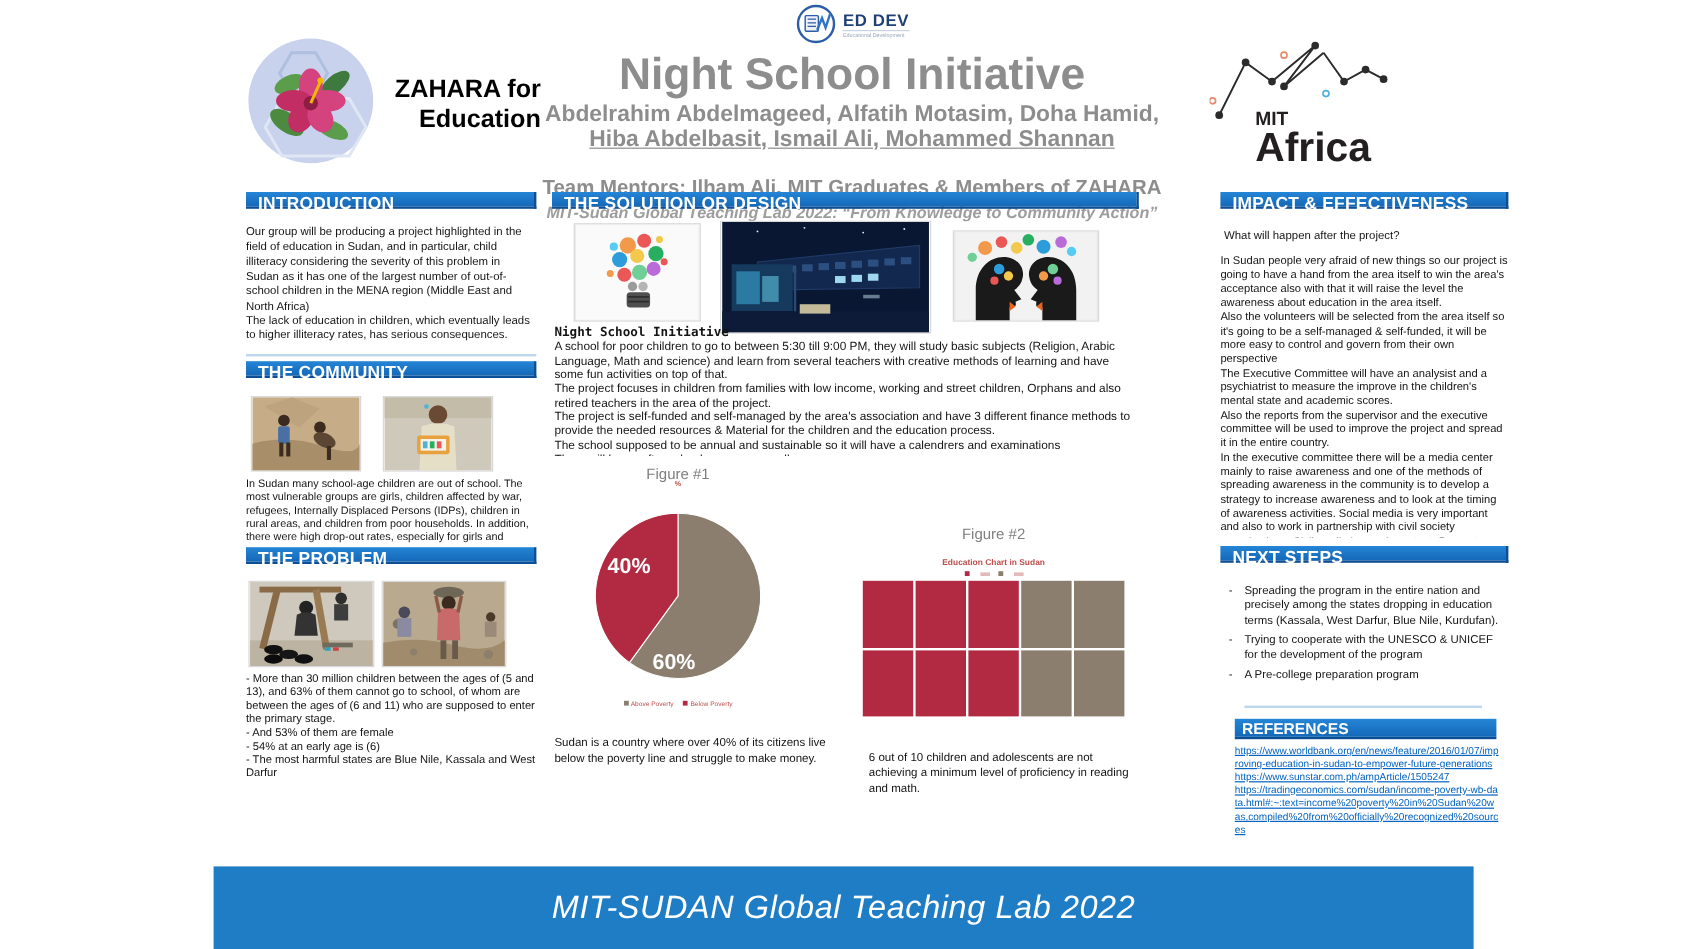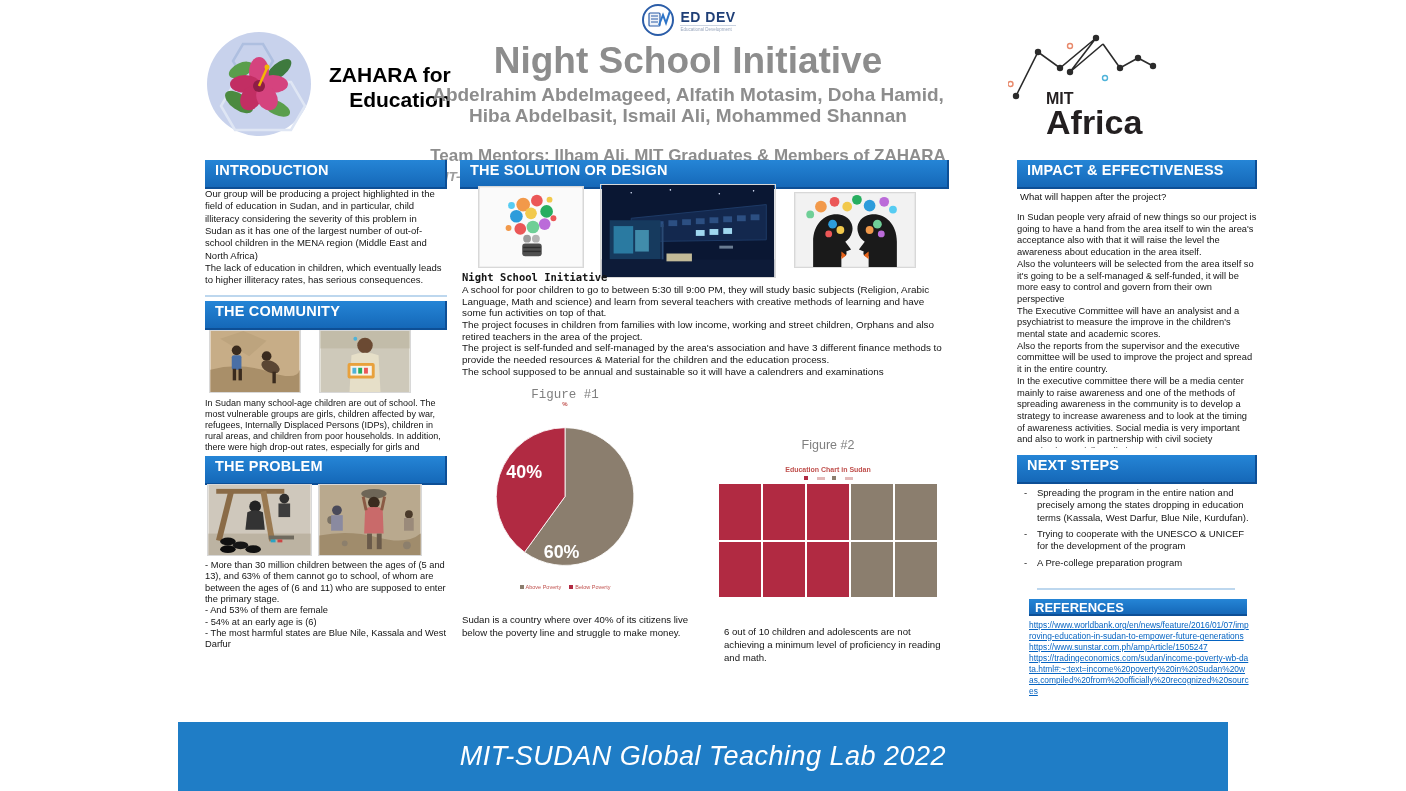--- a/index.html
+++ b/index.html
@@ -1,40 +1,40 @@
 <!DOCTYPE html>
 <html><head>
 <meta charset="utf-8">
 <style>
   * { margin:0; padding:0; box-sizing:border-box; }
   body { background:#ffffff; font-family:"Liberation Sans", sans-serif; }
   .poster { position:relative; width:1406px; height:791px; background:#fff; overflow:hidden; }
 
   
-  .header-center { position:absolute; left:393px; top:0; width:590px; text-align:center; color:#8d8d8d; }
+  .header-center { position:absolute; left:415px; top:0; width:590px; text-align:center; color:#8d8d8d; }
   .eddev { display:inline-flex; align-items:center; gap:4px; margin-top:3px; }
   .eddev-txt { text-align:left; }
   .eddev-name { font-size:14px; font-weight:bold; color:#1f3f77; letter-spacing:0.5px; }
   .eddev-tag { font-size:4.5px; color:#9aa7bd; border-top:1px solid #c9d2e0; padding-top:1px; }
   .poster-title { font-size:37px; font-weight:bold; color:#8d8d8d; line-height:1.0; margin-top:1px; }
   .authors { font-size:19px; font-weight:bold; color:#8d8d8d; line-height:1.08; margin-top:6px; }
   .mentors { font-size:17px; font-weight:bold; color:#8d8d8d; margin-top:20px; }
   .poster-subtitle { font-size:13.5px; font-weight:bold; font-style:italic; color:#9d9d9d; margin-top:3px; }
 
   .zahara-logo { position:absolute; left:205px; top:30px; }
   .zahara-text { position:absolute; left:329px; top:62px; font-size:21px; font-weight:bold; color:#000; line-height:1.2; text-align:right; }
   .mitafrica { position:absolute; left:1008px; top:28px; }
 
   
   .col { position:absolute; top:0; height:791px; }
   .col-left   { left:205px; width:242px; }
   .col-mid    { left:460px; width:489px; }
   .col-right  { left:1017px; width:240px; }
 
-  .sec-header { position:absolute; left:0; width:100%; height:29px; line-height:21px;
+  .sec-header { position:absolute; left:0; width:100%; height:14px; line-height:21px;
                 background:linear-gradient(#2585d6,#1568b8); color:#fff; font-weight:bold;
                 font-size:14.5px; padding-left:10px; letter-spacing:0.2px;
                 border-bottom:2px solid #0d4f96; border-right:2px solid #0d4f96; }
   .body-text { position:absolute; color:#141414; white-space:pre-line; overflow:hidden; }
   .divider { position:absolute; height:2px; background:#bdd7ee; }
 
   .photo-row { position:absolute; display:flex; }
   .photo { border:1px solid #d8d8d8; }
 
   
@@ -100,21 +100,21 @@
         <line x1="11" y1="19" x2="18" y2="19" stroke="#2b5da8" stroke-width="1"></line>
         <polyline points="19,22 23,12 26,20 30,8" fill="none" stroke="#2e75c8" stroke-width="2"></polyline>
       </svg>
       <div class="eddev-txt">
         <div class="eddev-name">ED DEV</div>
         <div class="eddev-tag">Educational Development</div>
       </div>
     </div>
     <div class="poster-title">Night School Initiative</div>
     <div class="authors">Abdelrahim Abdelmageed, Alfatih Motasim, Doha Hamid,</div>
-    <div class="authors" style="margin-top:0;">Hiba Abdelbasit, Ismail Ali, Mohammed Shannan</div>
+    <div class="authors" style="margin-top:0;text-decoration:underline;">Hiba Abdelbasit, Ismail Ali, Mohammed Shannan</div>
     <div class="mentors">Team Mentors: Ilham Ali, MIT Graduates &amp; Members of ZAHARA</div>
     <div class="poster-subtitle">MIT-Sudan Global Teaching Lab 2022: “From Knowledge to Community Action”</div>
   </div>
 
   <svg class="mitafrica" width="155" height="112" viewBox="0 0 155 112">
     <polyline points="8,68 30,24 52,40 88,10 62,44 95,16" fill="none" stroke="#2b2b2b" stroke-width="1.6"></polyline>
     <polyline points="95,16 112,40 130,30 145,38" fill="none" stroke="#2b2b2b" stroke-width="1.6"></polyline>
     <circle cx="8" cy="68" r="3.2" fill="#2b2b2b"></circle>
     <circle cx="30" cy="24" r="3.2" fill="#2b2b2b"></circle>
     <circle cx="52" cy="40" r="3.2" fill="#2b2b2b"></circle>
@@ -290,21 +290,21 @@
       <circle cx="88" cy="42" r="3.5" fill="#bb6bd9"></circle>
     </svg>
 
     <div class="body-text" style="top:271px; left:2px; width:480px; height:12px; font-size:10.5px; font-weight:bold; font-family:'DejaVu Sans Mono',monospace;">Night School Initiative</div>
     <div class="body-text" style="top:284px; left:2px; width:486px; height:96px; font-size:9.9px; line-height:1.18; font-family:'Liberation Sans',sans-serif;">A school for poor children to go to between 5:30 till 9:00 PM, they will study basic subjects (Religion, Arabic Language, Math and science) and learn from several teachers with creative methods of learning and have some fun activities on top of that.
 The project focuses in children from families with low income, working and street children, Orphans and also retired teachers in the area of the project.
 The project is self-funded and self-managed by the area's association and have 3 different finance methods to provide the needed resources &amp; Material for the children and the education process.
 The school supposed to be annual and sustainable so it will have a calendrers and examinations
 There will be an after school program as well.</div>
 
-    <div class="fig-label" style="top:388px; left:15px; width:180px;font-family:Liberation Mono, monospace;">Figure #1</div>
+    <div class="fig-label" style="top:388px; left:15px; width:180px;">Figure #1</div>
     <div class="pie-pct-title" style="top:401px; left:15px; width:180px;">%</div>
     <svg style="position:absolute; left:20px; top:408px;" width="170" height="172" viewBox="0 0 200 202">
       <path d="M100,104 L100,23 A81,81 0 1 1 52.4,169.5 Z" stroke="#ffffff" stroke-width="1" fill="#8b7e6e"></path>
       <path d="M100,104 L52.4,169.5 A81,81 0 0 1 100,23 Z" stroke="#ffffff" stroke-width="1" fill="#b12a42"></path>
       <text x="52" y="82" text-anchor="middle" font-size="21" font-weight="bold" fill="#ffffff" font-family="Liberation Sans, sans-serif">40%</text>
       <text x="96" y="176" text-anchor="middle" font-size="21" font-weight="bold" fill="#ffffff" font-family="Liberation Sans, sans-serif">60%</text>
     </svg>
     <div class="pie-legend" style="top:584px; left:15px; width:180px;">
       <span><span class="legend-swatch" style="background: rgb(139, 126, 110);"></span><span>Above Poverty</span></span>
       <span><span class="legend-swatch" style="background: rgb(177, 42, 66);"></span><span>Below Poverty</span></span>

